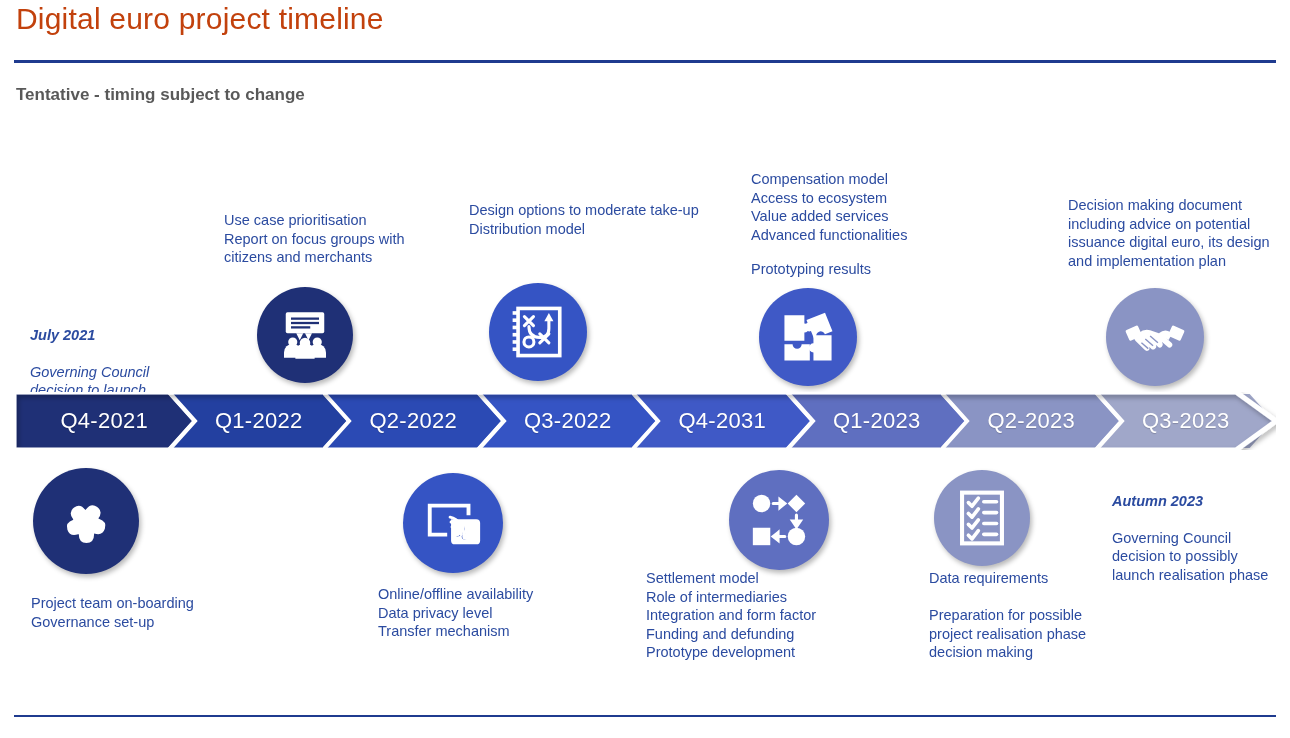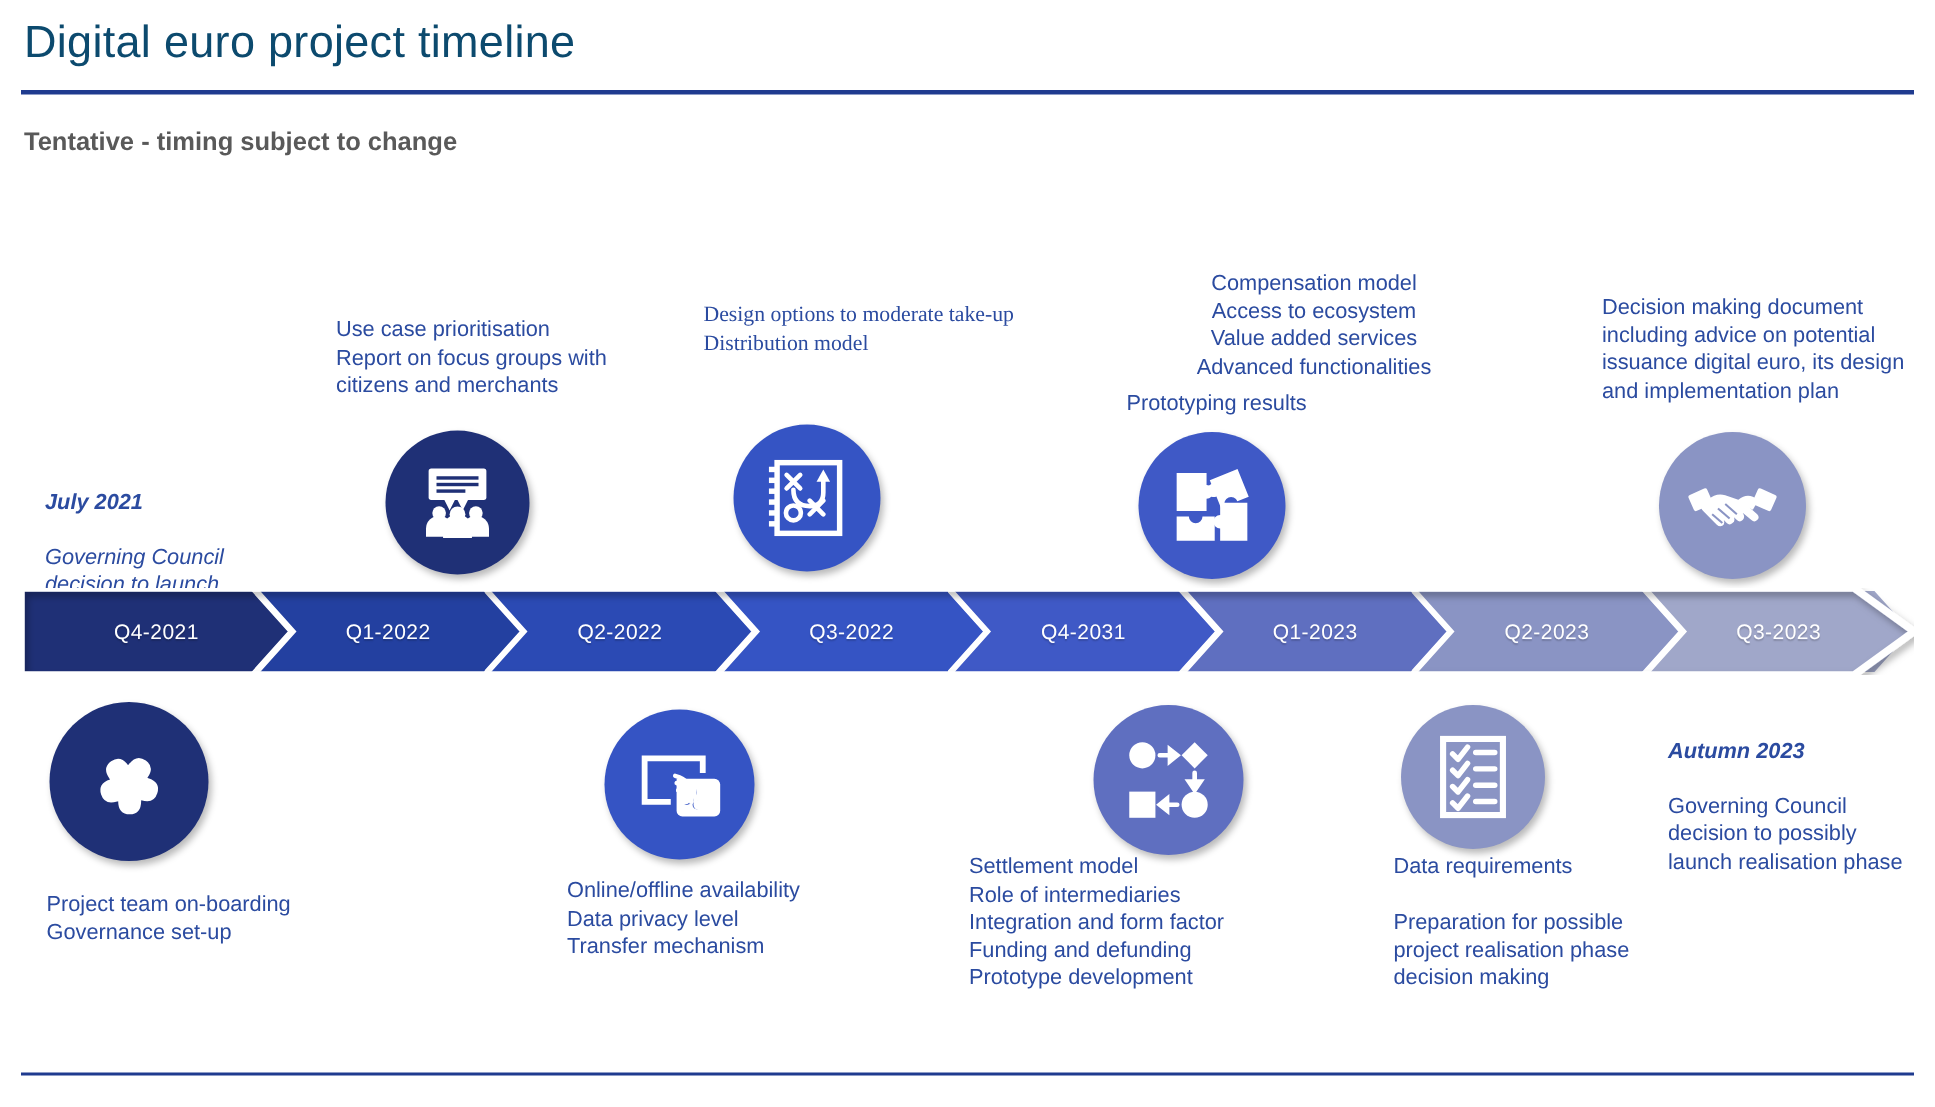--- a/index.html
+++ b/index.html
@@ -7,22 +7,22 @@
   body {
     width:1290px; height:738px;
     background:#ffffff;
     font-family:"Liberation Sans", sans-serif;
     position:relative;
     overflow:hidden;
   }
 
   
   #page-title {
-    position:absolute; left:16px; top:12px;
-    font-size:30px; color:#0c4a6e; font-weight:400;
+    position:absolute; left:16px; top:2px;
+    font-size:30px; color:#c2410c; font-weight:400;
     letter-spacing:.2px; white-space:nowrap;
   }
   #title-rule {
     position:absolute; left:14px; top:60px; width:1262px; height:3px;
     background:#1f3b8f;
   }
   #subtitle {
     position:absolute; left:16px; top:85px;
     font-size:17px; font-weight:bold; color:#595959;
     white-space:nowrap;
@@ -34,21 +34,21 @@
 
   
   #timeline {
     position:absolute; left:14px; top:392px; width:1262px; height:58px;
   }
   .seg {
     position:absolute; top:0; height:58px;
     display:flex; align-items:center; justify-content:center;
   }
   .seg .seg-label {
-    color:#ffffff; font-size:14px; letter-spacing:.3px;
+    color:#ffffff; font-size:22px; letter-spacing:.3px;
     white-space:nowrap; position:relative; z-index:3;
     text-shadow:0 1px 1px rgba(0,0,0,.18);
   }
   .seg-shape {
     position:absolute; inset:0; z-index:1;
   }
   .bar-outline {
     position:absolute; left:0; top:0; width:1262px; height:58px;
     z-index:4; pointer-events:none;
   }
@@ -279,24 +279,24 @@
   <span class="lead">July 2021</span>
   <span>Governing Council
 decision to launch
 investigation phase</span>
 </div>
 
 <div class="note" style="left:224px; top:211px; width:230px;">Use case prioritisation
 Report on focus groups with
 citizens and merchants</div>
 
-<div class="note" style="left:469px; top:201px; width:300px;font-family:Liberation Serif, serif;">Design options to moderate take-up
+<div class="note" style="left:469px; top:201px; width:300px;">Design options to moderate take-up
 Distribution model</div>
 
-<div class="note" style="left:751px; top:180px; width:250px;text-align:center;">Compensation model
+<div class="note" style="left:751px; top:170px; width:250px;">Compensation model
 Access to ecosystem
 Value added services
 Advanced functionalities</div>
 
 <div class="note" style="left:751px; top:260px; width:250px;">Prototyping results</div>
 
 <div class="note" style="left:1068px; top:196px; width:226px;">Decision making document
 including advice on potential
 issuance digital euro, its design
 and implementation plan</div>

